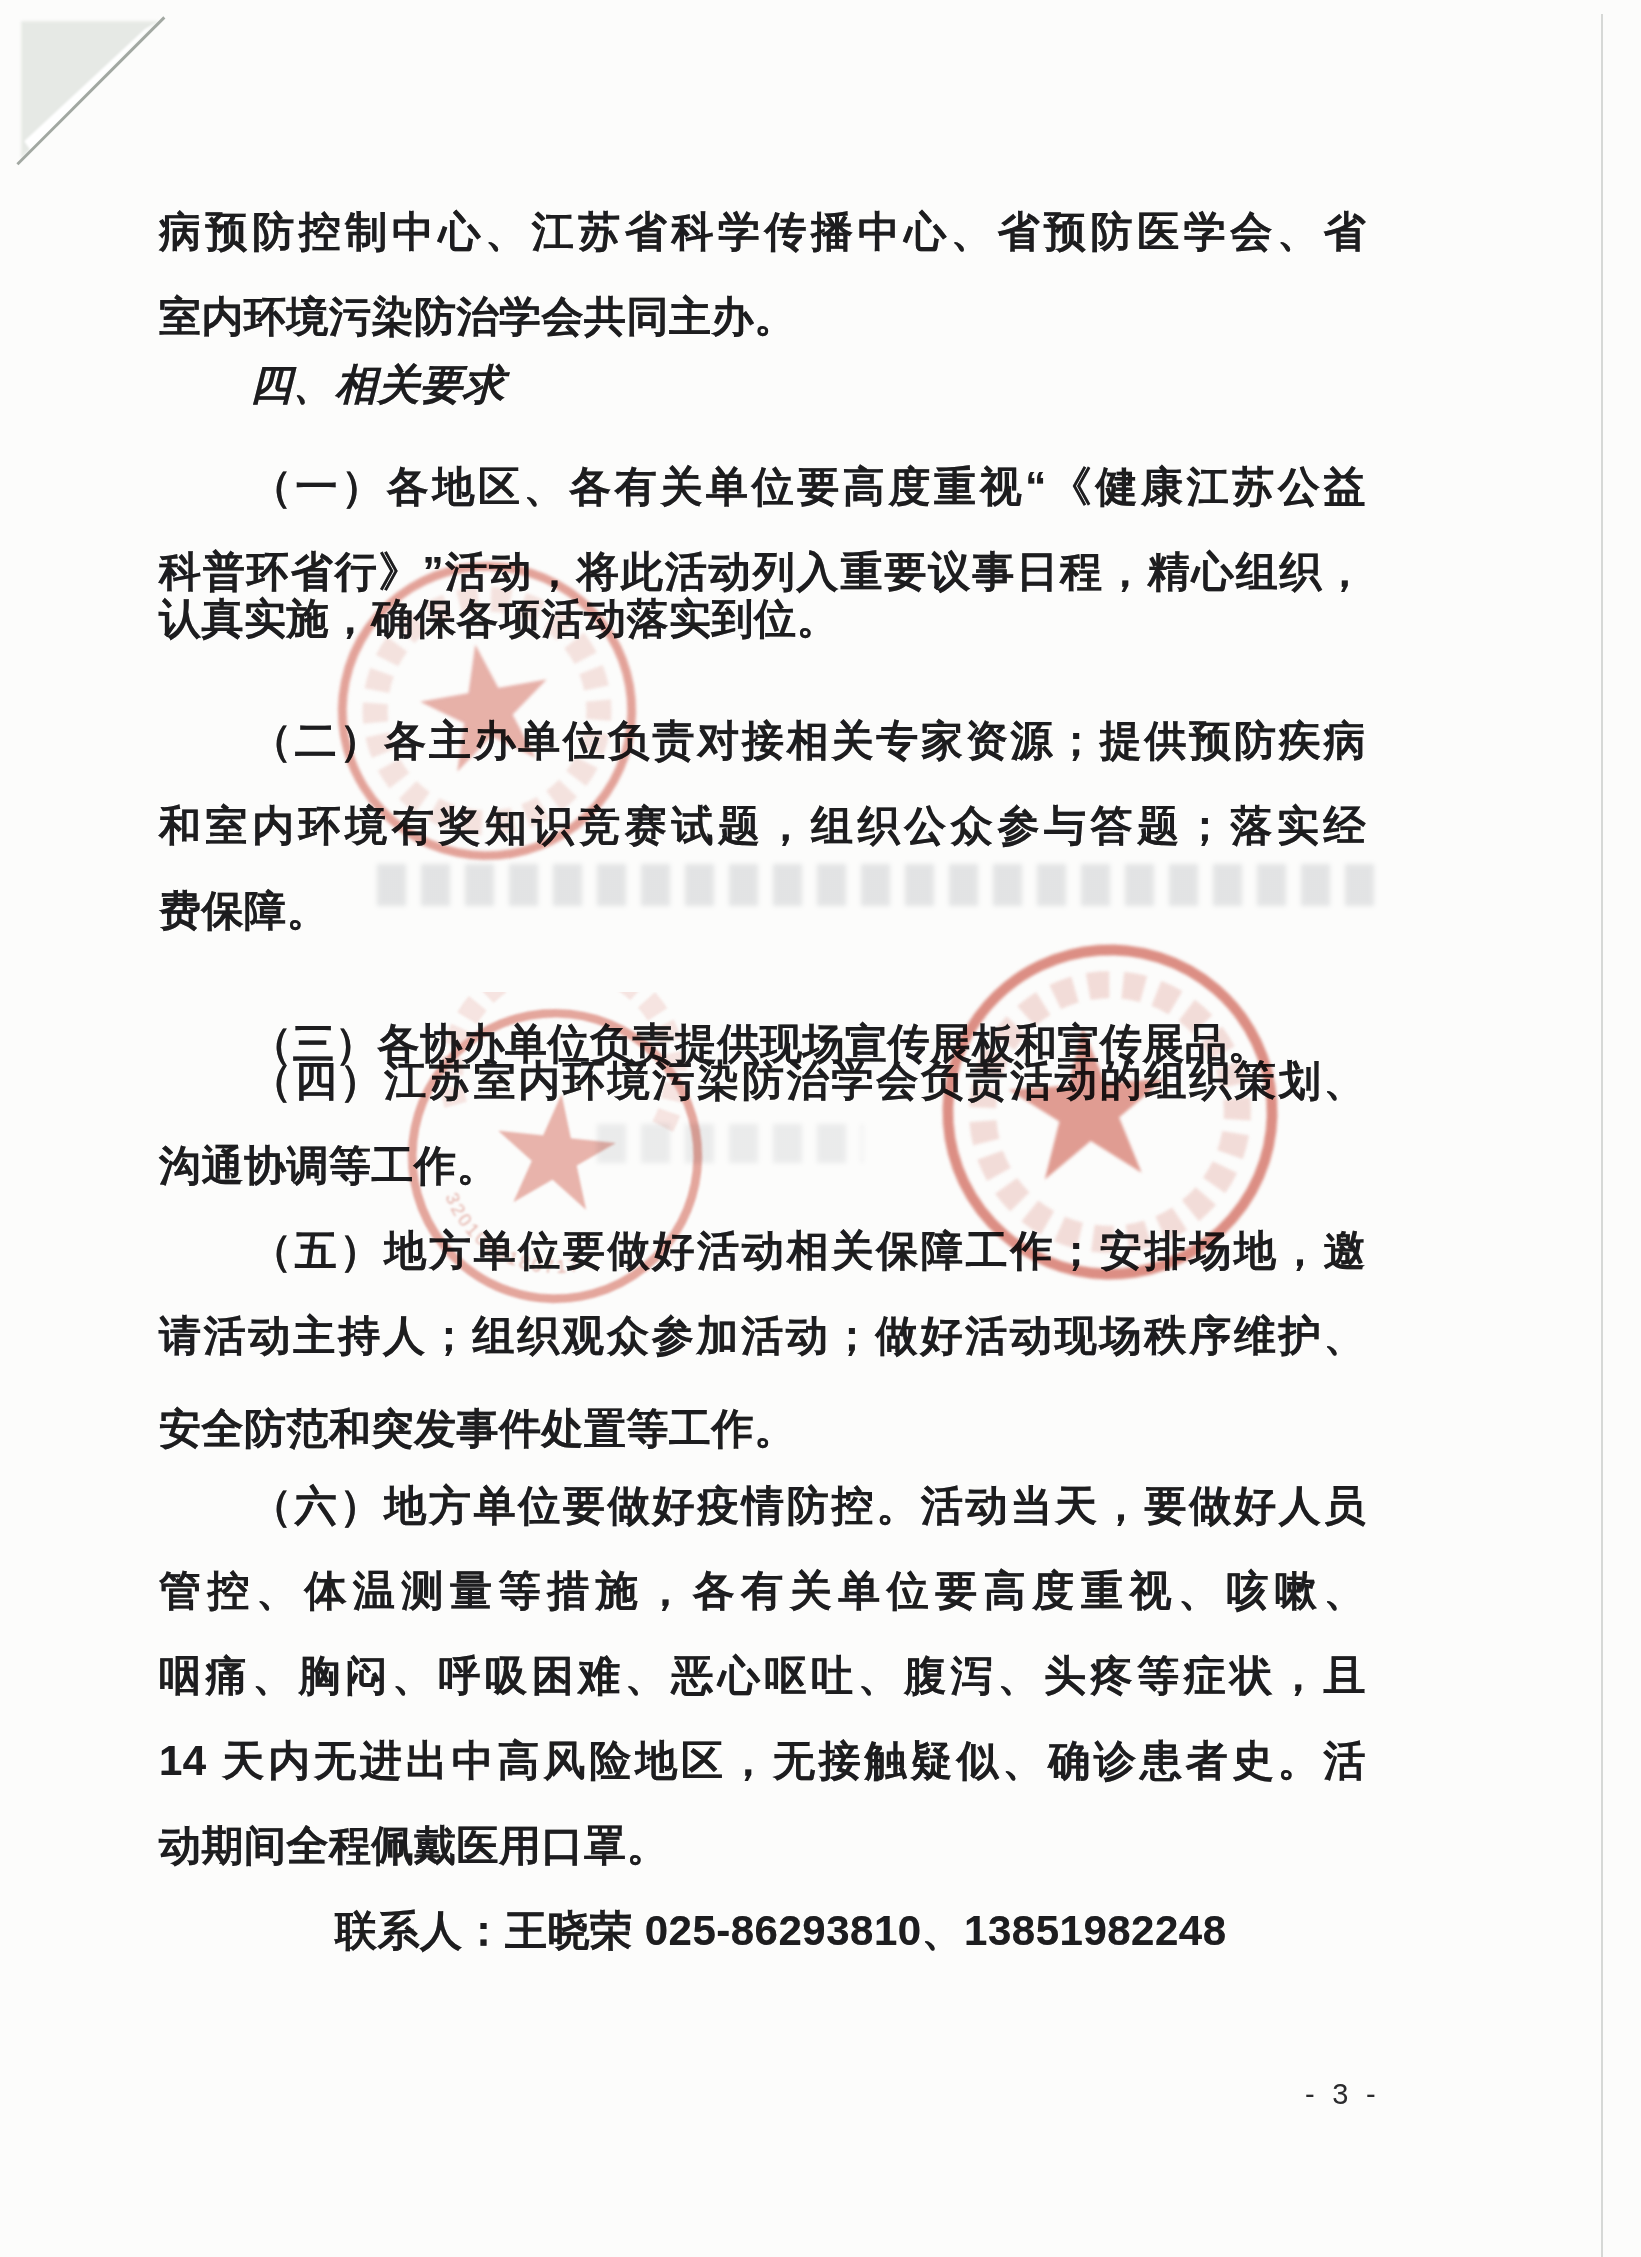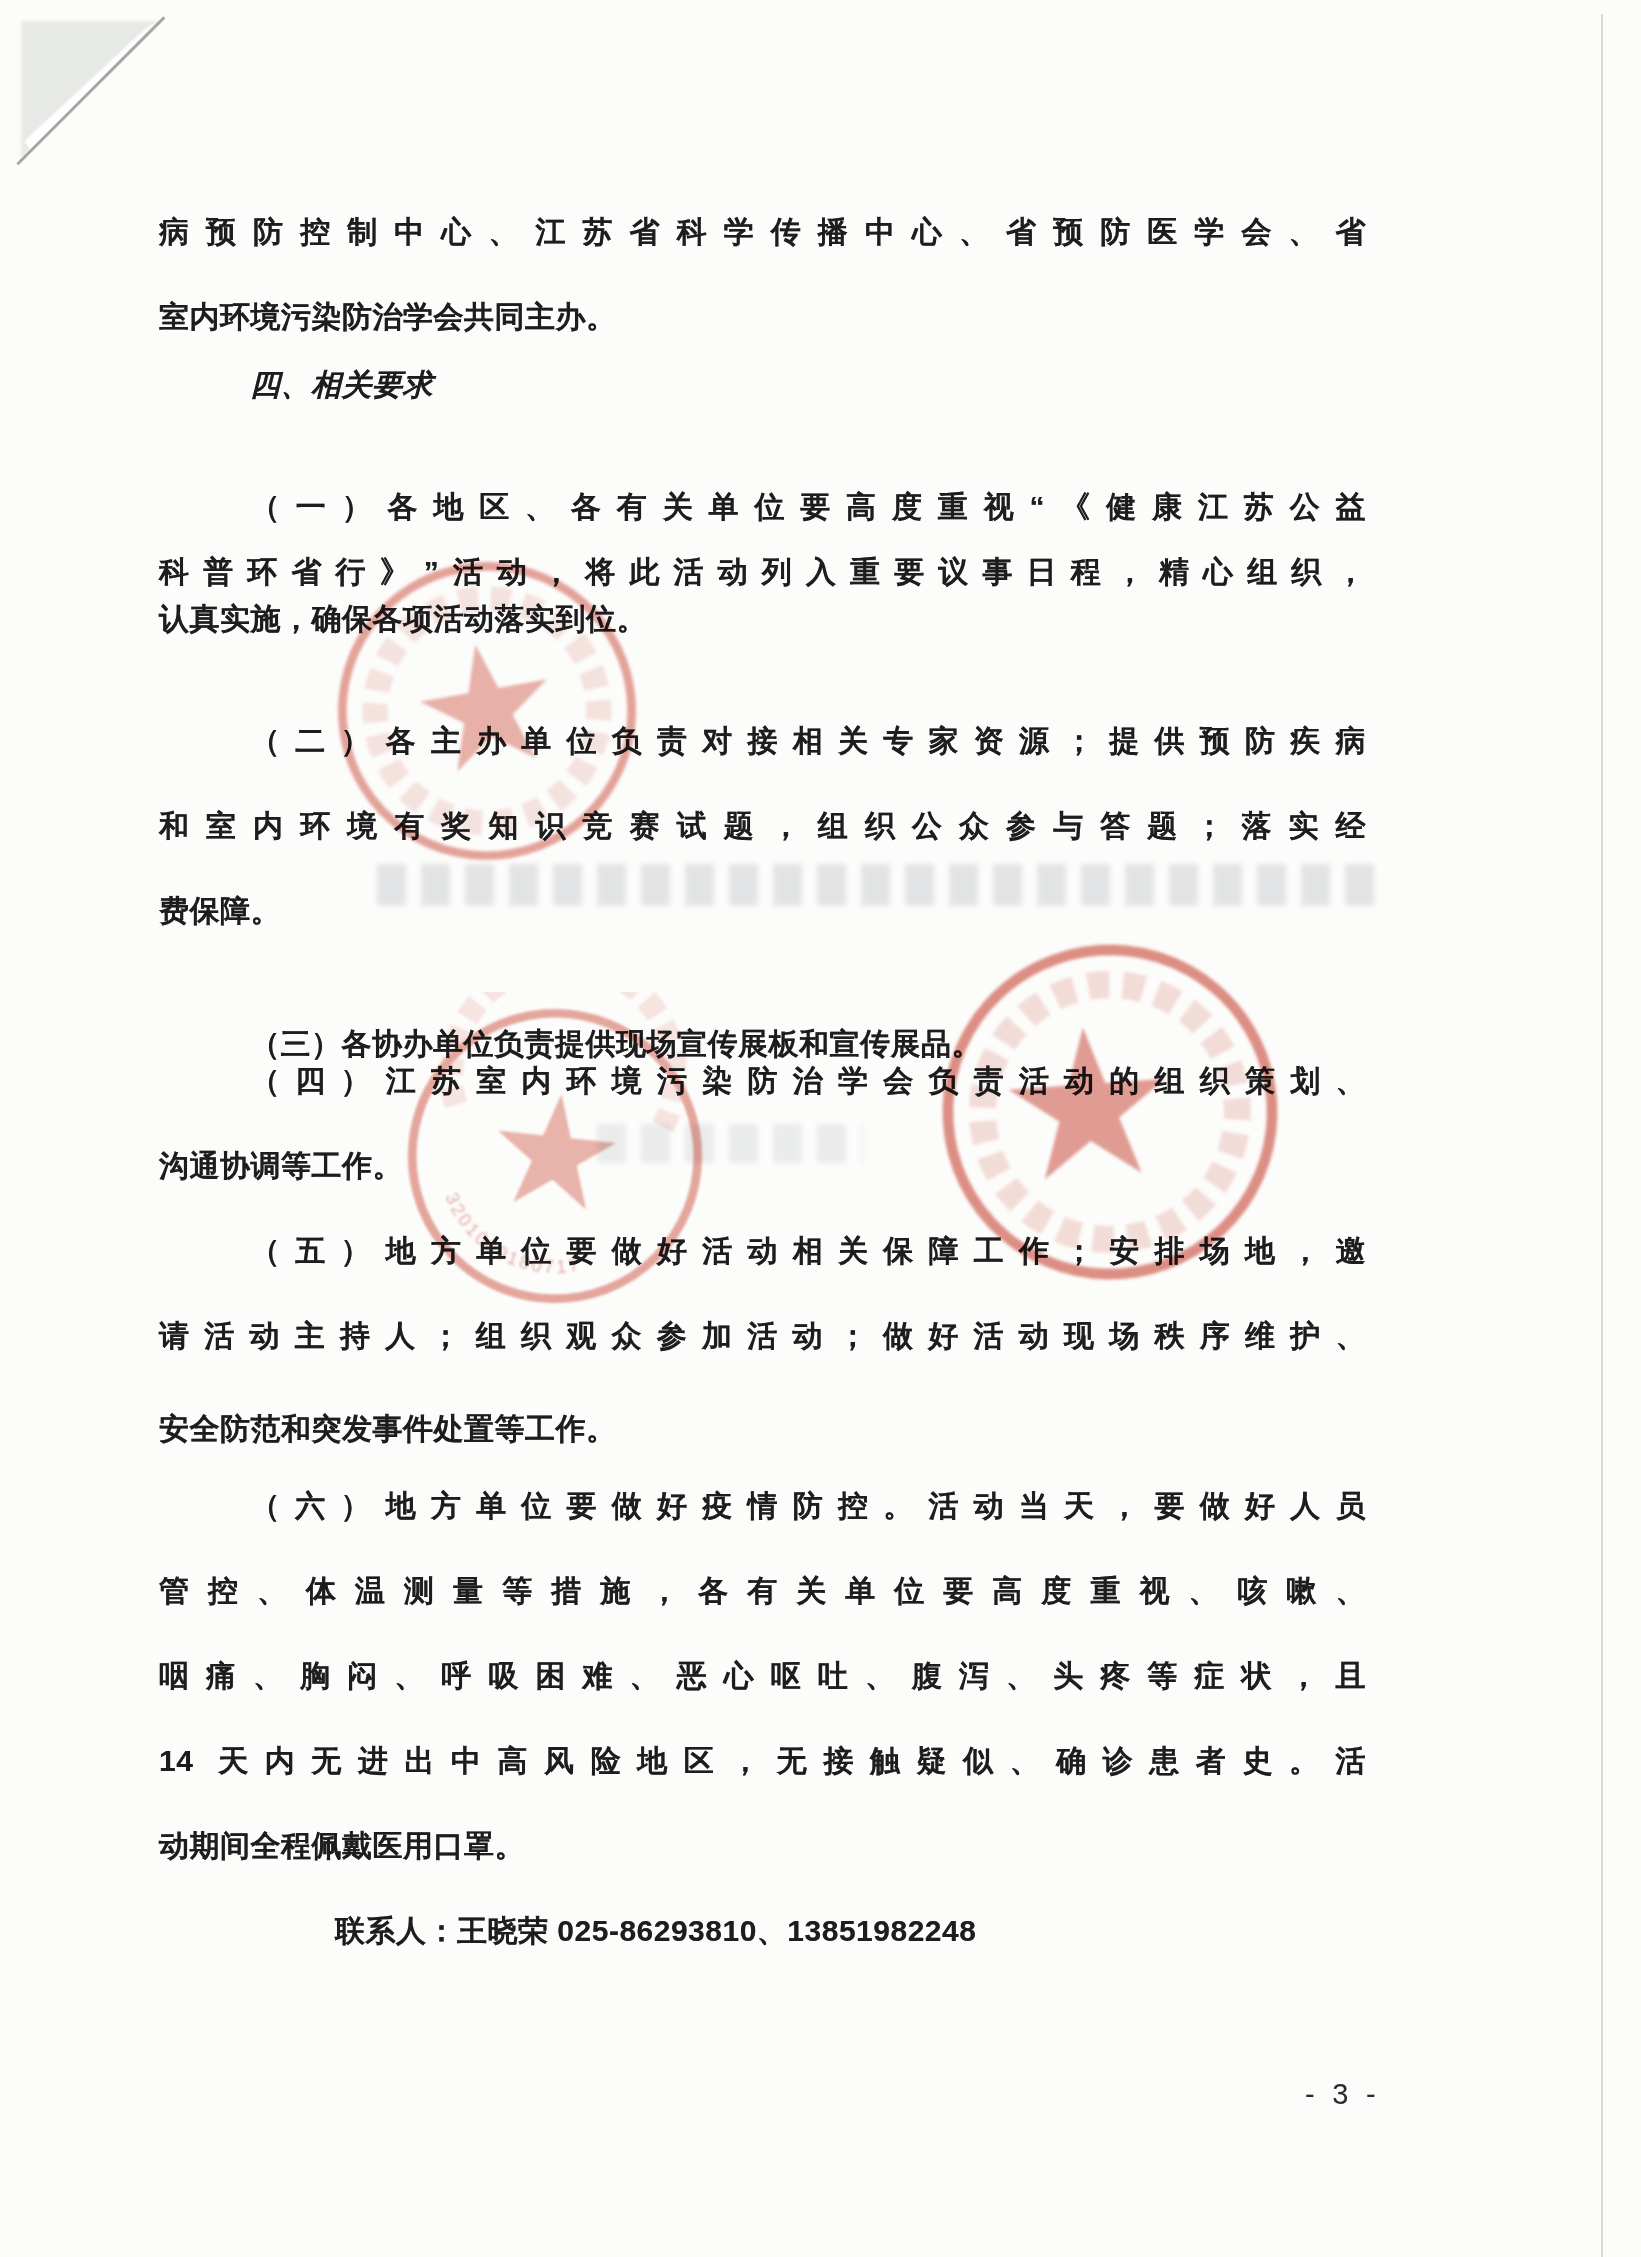--- a/index.html
+++ b/index.html
@@ -6,21 +6,21 @@
   body{
     width:1641px;height:2257px;
     background:#fcfcfb;
     font-family:"Liberation Sans","DejaVu Sans",sans-serif;
     position:relative;overflow:hidden;
   }
   .page{position:absolute;inset:0;}
   
   .line{
     position:absolute;left:159px;width:1207px;height:56px;
-    font-size:30px;line-height:54px;font-weight:600;
+    font-size:42px;line-height:54px;font-weight:600;
     color:#1d1d1f;
     letter-spacing:0.5px;
     text-shadow:0 0 0.6px rgba(25,25,28,.55);
     white-space:nowrap;
   }
   .line.j{
     white-space:normal;
     text-align:justify;
     text-align-last:justify;
     text-justify:inter-character;
@@ -64,21 +64,21 @@
   <svg class="fold" width="203" height="203" viewBox="0 0 210 210" aria-hidden="true">
     <polygon points="22,22 164,22 22,164" fill="#e6e9e5" filter="blur(1.5px)"></polygon>
     <polygon points="150,30 162,23 32,156 25,146" fill="#ffffff" filter="blur(1.2px)"></polygon>
     <line x1="170" y1="18" x2="18" y2="170" stroke="#a2a8a2" stroke-width="3" filter="blur(.7px)"></line>
   </svg>
 
   <div id="doc-body">
       <div class="line j" style="top: 205px;">病预防控制中心、江苏省科学传播中心、省预防医学会、省</div>
       <div class="line" style="top: 290px;">室内环境污染防治学会共同主办。</div>
       <div class="line ind2" style="top: 358px; font-style: italic;">四、相关要求</div>
-      <div class="line j ind2" style="top: 460px; margin-top: 20px;">（一）各地区、各有关单位要高度重视“《健康江苏公益</div>
+      <div class="line j ind2" style="top: 460px;">（一）各地区、各有关单位要高度重视“《健康江苏公益</div>
       <div class="line j" style="top: 545px;">科普环省行》”活动，将此活动列入重要议事日程，精心组织，</div>
       <div class="line" style="top: 592px;">认真实施，确保各项活动落实到位。</div>
       <div class="line j ind2" style="top: 714px;">（二）各主办单位负责对接相关专家资源；提供预防疾病</div>
       <div class="line j" style="top: 799px;">和室内环境有奖知识竞赛试题，组织公众参与答题；落实经</div>
       <div class="line" style="top: 884px;">费保障。</div>
       <div class="line ind2" style="top: 1017px;">（三）各协办单位负责提供现场宣传展板和宣传展品。</div>
       <div class="line j ind2" style="top: 1054px;">（四）江苏室内环境污染防治学会负责活动的组织策划、</div>
       <div class="line" style="top: 1139px;">沟通协调等工作。</div>
       <div class="line j ind2" style="top: 1224px;">（五）地方单位要做好活动相关保障工作；安排场地，邀</div>
       <div class="line j" style="top: 1309px;">请活动主持人；组织观众参加活动；做好活动现场秩序维护、</div>

